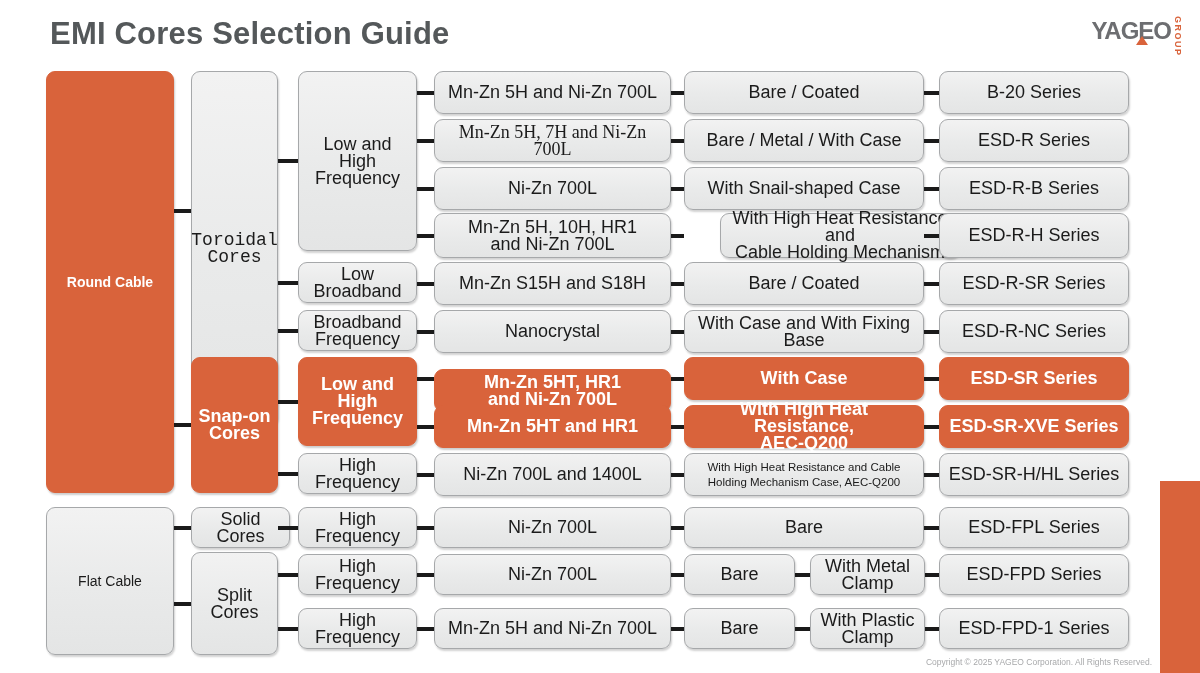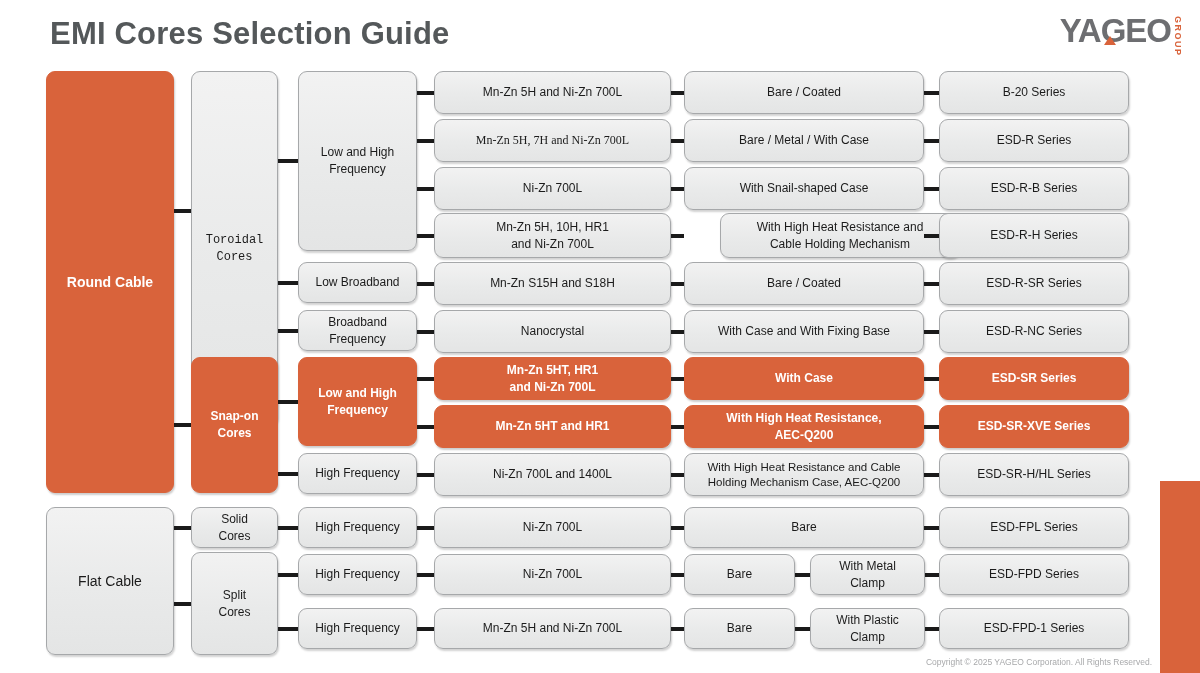--- a/index.html
+++ b/index.html
@@ -16,21 +16,21 @@
   .title{
     position:absolute;left:50px;top:16px;
     font-size:31px;font-weight:bold;color:#54585a;
     letter-spacing:.2px;white-space:nowrap;
   }
   .logo{
     position:absolute;right:18px;top:14px;
     height:38px;display:flex;align-items:flex-start;
   }
   .logo-word{
-    font-size:33px;font-weight:bold;color:#6d6e71;
+    font-size:24px;font-weight:bold;color:#6d6e71;
     letter-spacing:-1px;line-height:34px;position:relative;
   }
   .logo-word .dot{
     position:absolute;left:44px;bottom:3px;
     width:0;height:0;
     border-left:6px solid transparent;
     border-right:6px solid transparent;
     border-bottom:9px solid #d9633b;
   }
   .logo-group{
@@ -40,21 +40,21 @@
     line-height:9px;
   }
 
   
   .node{
     position:absolute;
     box-sizing:border-box;
     border-radius:9px;
     display:flex;align-items:center;justify-content:center;
     text-align:center;
-    font-size:12px;
+    font-size:18px;
     color:#1b1b1b;
     line-height:17px;
     padding:2px 6px;
     background:linear-gradient(180deg,#f2f2f2 0%,#e9eaea 55%,#e4e5e5 100%);
     border:1px solid #a6a8aa;
     box-shadow:1px 2px 2px rgba(0,0,0,.18);
     white-space:pre-line;
   }
   .node.orange{
     background:#d9633b;
@@ -107,21 +107,21 @@
 
   <div id="nodes">
       <div class="node orange big" style="left: 46px; top: 71px; width: 128px; height: 422px;">Round Cable</div>
       <div class="node big" style="left: 46px; top: 507px; width: 128px; height: 148px;">Flat Cable</div>
       <div class="node" style="left: 191px; top: 71px; width: 87px; height: 355px; font-family: Liberation Mono, monospace;">Toroidal
 Cores</div>
       <div class="conn" style="left: 174px; top: 208.5px; width: 17px;"></div>
       <div class="node orange" style="left: 191px; top: 357px; width: 87px; height: 136px;">Snap-on
 Cores</div>
       <div class="conn" style="left: 174px; top: 423px; width: 17px;"></div>
-      <div class="node" style="left: 191px; top: 507px; width: 87px; height: 41px;">Solid
+      <div class="node" style="left: 191px; top: 507px; width: 99px; height: 41px;">Solid
 Cores</div>
       <div class="conn" style="left: 174px; top: 525.5px; width: 17px;"></div>
       <div class="node" style="left: 191px; top: 552px; width: 87px; height: 103px;">Split
 Cores</div>
       <div class="conn" style="left: 174px; top: 601.5px; width: 17px;"></div>
       <div class="node" style="left: 298px; top: 71px; width: 119px; height: 180px;">Low and High
 Frequency</div>
       <div class="conn" style="left: 278px; top: 159px; width: 20px;"></div>
       <div class="conn" style="left: 417px; top: 90.5px; width: 17px;"></div>
       <div class="conn" style="left: 417px; top: 138.5px; width: 17px;"></div>
@@ -176,21 +176,21 @@
       <div class="node" style="left: 434px; top: 262px; width: 237px; height: 43px;">Mn-Zn S15H and S18H</div>
       <div class="node" style="left: 684px; top: 262px; width: 240px; height: 43px;">Bare / Coated</div>
       <div class="conn" style="left: 671px; top: 281.5px; width: 13px;"></div>
       <div class="conn" style="left: 924px; top: 281.5px; width: 15px;"></div>
       <div class="node" style="left: 939px; top: 262px; width: 190px; height: 43px;">ESD-R-SR Series</div>
       <div class="node" style="left: 434px; top: 310px; width: 237px; height: 43px;">Nanocrystal</div>
       <div class="node" style="left: 684px; top: 310px; width: 240px; height: 43px;">With Case and With Fixing Base</div>
       <div class="conn" style="left: 671px; top: 329.5px; width: 13px;"></div>
       <div class="conn" style="left: 924px; top: 329.5px; width: 15px;"></div>
       <div class="node" style="left: 939px; top: 310px; width: 190px; height: 43px;">ESD-R-NC Series</div>
-      <div class="node orange" style="left: 434px; top: 357px; width: 237px; height: 43px; text-align: center;">Mn-Zn 5HT, HR1
+      <div class="node orange" style="left: 434px; top: 369px; width: 237px; height: 43px; text-align: center;">Mn-Zn 5HT, HR1
 and Ni-Zn 700L</div>
       <div class="node orange" style="left: 684px; top: 357px; width: 240px; height: 43px;">With Case</div>
       <div class="conn" style="left: 671px; top: 376.5px; width: 13px;"></div>
       <div class="conn" style="left: 924px; top: 376.5px; width: 15px;"></div>
       <div class="node orange" style="left: 939px; top: 357px; width: 190px; height: 43px;">ESD-SR Series</div>
       <div class="node orange" style="left: 434px; top: 405px; width: 237px; height: 43px;">Mn-Zn 5HT and HR1</div>
       <div class="node orange" style="left: 684px; top: 405px; width: 240px; height: 43px;">With High Heat Resistance,
 AEC-Q200</div>
       <div class="conn" style="left: 671px; top: 424.5px; width: 13px;"></div>
       <div class="conn" style="left: 924px; top: 424.5px; width: 15px;"></div>

